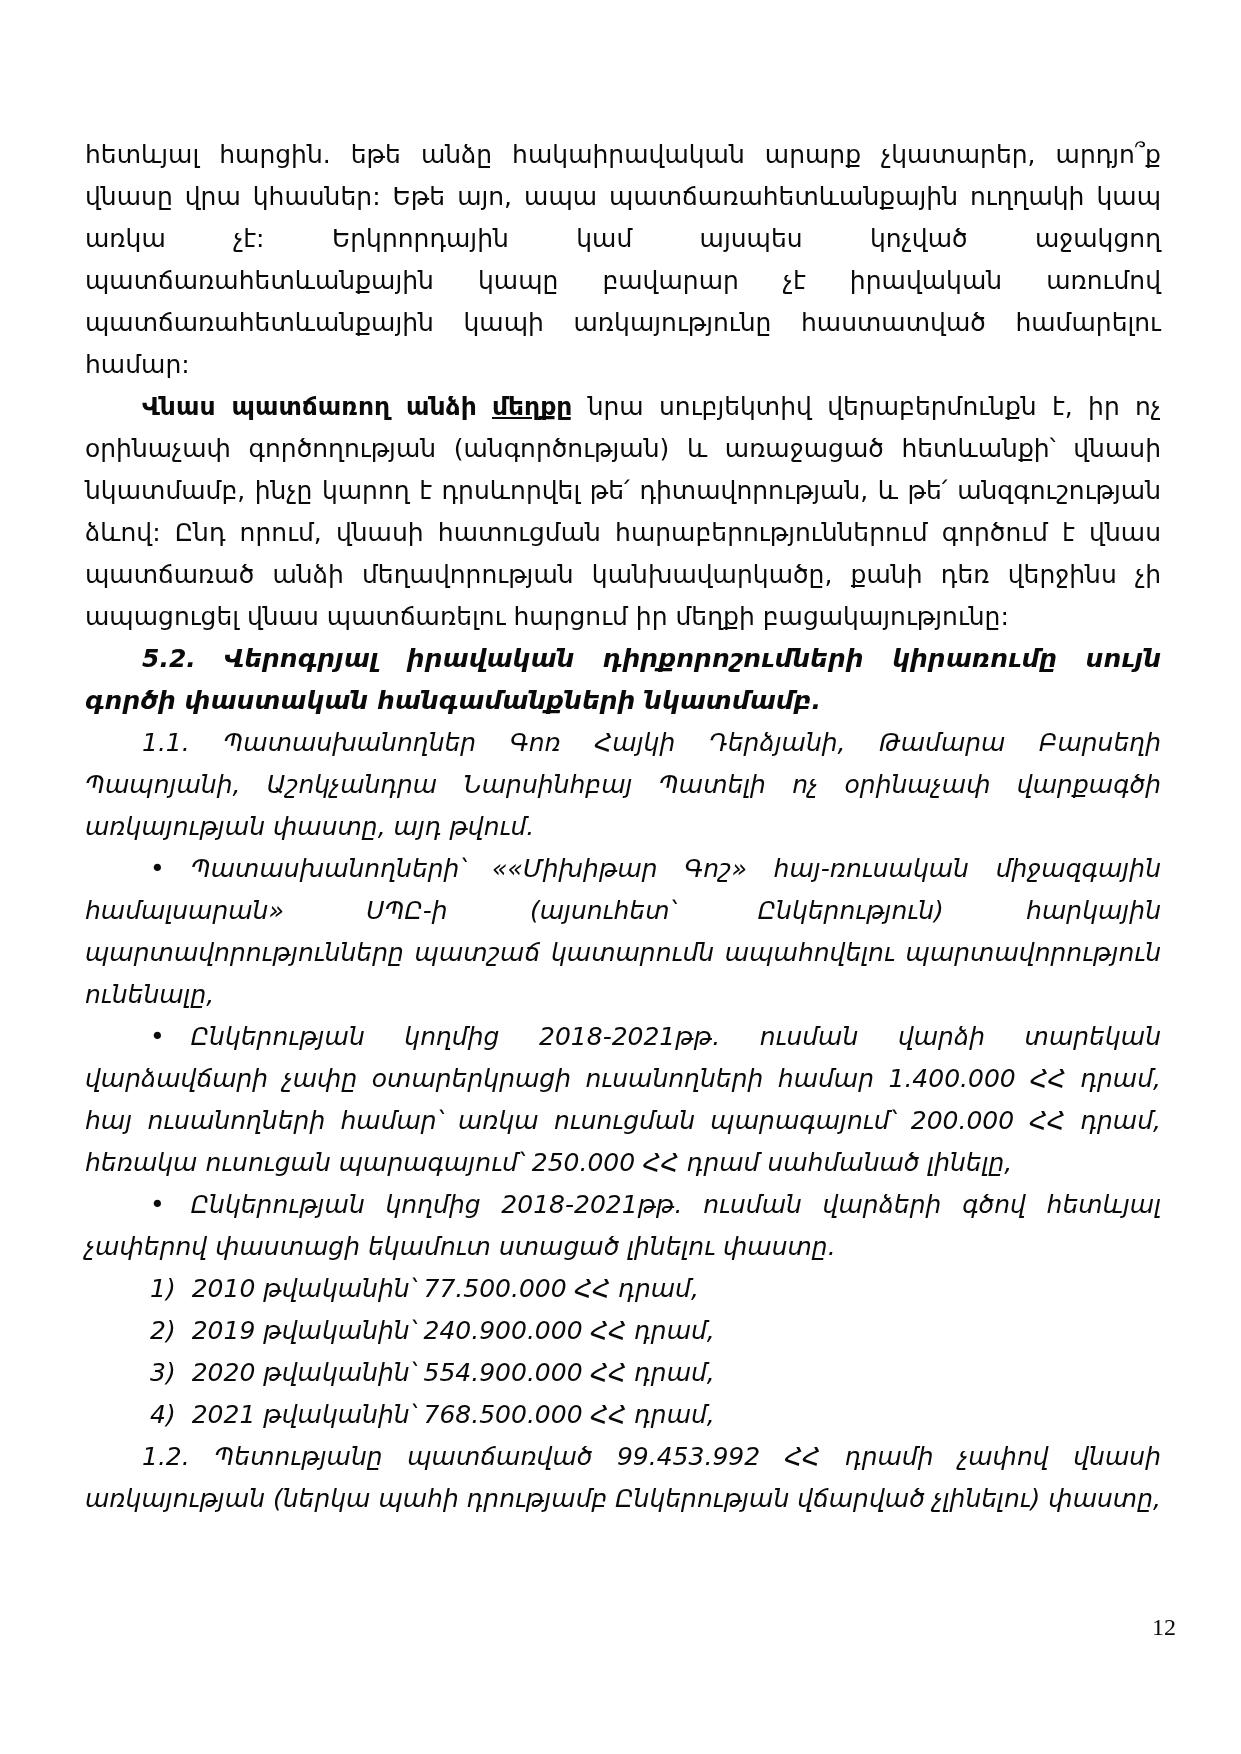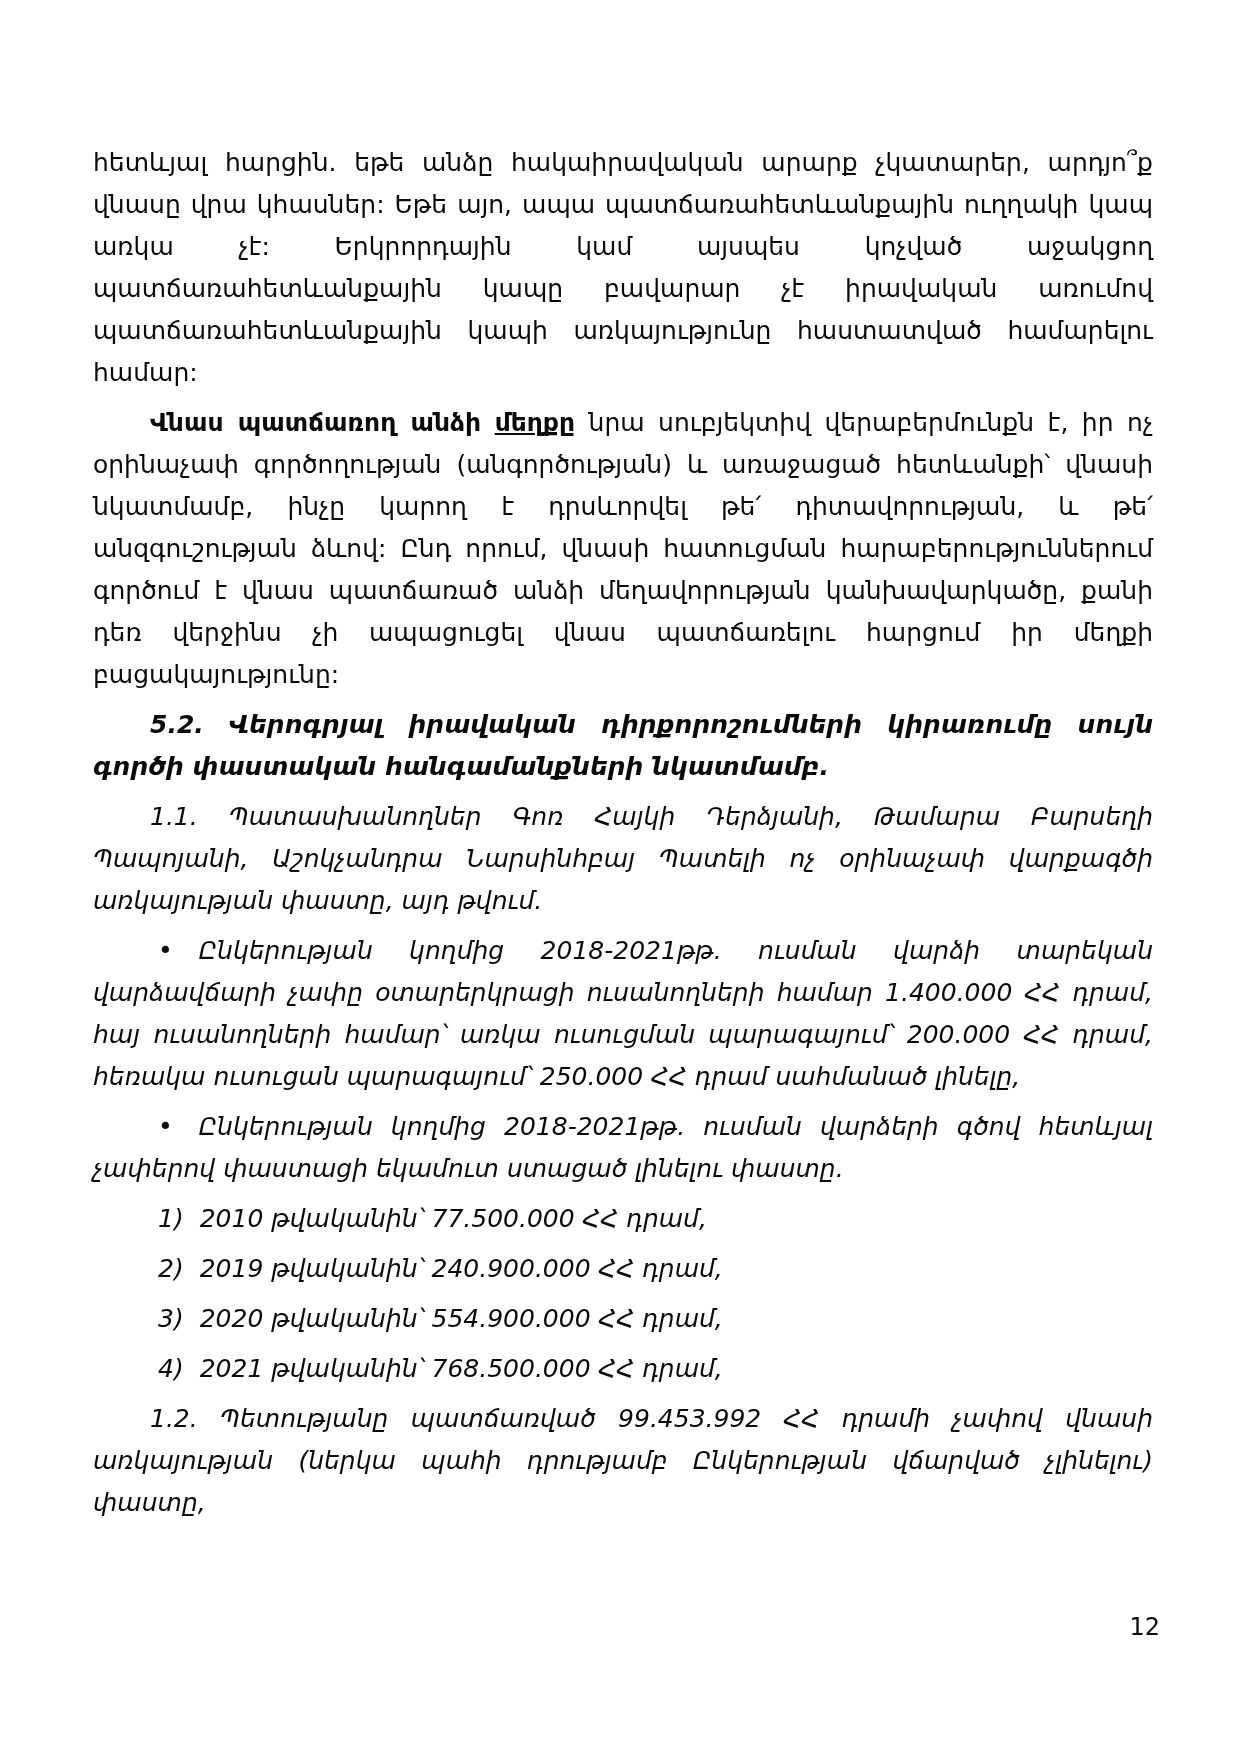--- a/index.html
+++ b/index.html
@@ -14,37 +14,38 @@
   }
   .text-block {
     position: absolute;
     left: 85px;
     top: 134px;
     width: 1076px;
     font-size: 25px;
     line-height: 42px;
     text-align: justify;
   }
-  p { margin: 8px; padding: 0; }
+  p { margin: 0; padding: 0; }
   .indent { text-indent: 57px; }
   .list-indent { text-indent: 65px; }
   .italic { font-style: italic; }
   .bold { font-weight: bold; }
   .bold-italic { font-weight: bold; font-style: italic; }
   .underline { text-decoration: underline; }
   .bullet-glyph { font-style: normal; }
   .gap { display: inline-block; width: 26px; }
   .num-gap { display: inline-block; width: 16px; }
   .page-number {
     position: absolute;
-    right: 81px;
+    right: 65px;
     top: 1612px;
     font-size: 24px;
     line-height: 30px;
     text-align: center;
+    font-family: Liberation Serif, serif;
   }
 </style>
 </head>
 <body>
 
 <div class="page">
   <div class="text-block">
 
     <p>հետևյալ հարցին. եթե անձը հակաիրավական արարք չկատարեր, արդյո՞ք վնասը վրա կհասներ: Եթե այո, ապա պատճառահետևանքային ուղղակի կապ առկա չէ: Երկրորդային կամ այսպես կոչված աջակցող պատճառահետևանքային կապը բավարար չէ իրավական առումով պատճառահետևանքային կապի առկայությունը հաստատված համարելու համար:</p>
 
@@ -52,20 +53,23 @@
       <span class="bold">Վնաս պատճառող անձի</span>
       <span class="bold underline">մեղքը</span>
       <span>նրա սուբյեկտիվ վերաբերմունքն է, իր ոչ օրինաչափ գործողության (անգործության) և առաջացած հետևանքի՝ վնասի նկատմամբ, ինչը կարող է դրսևորվել թե՛ դիտավորության, և թե՛ անզգուշության ձևով: Ընդ որում, վնասի հատուցման հարաբերություններում գործում է վնաս պատճառած անձի մեղավորության կանխավարկածը, քանի դեռ վերջինս չի ապացուցել վնաս պատճառելու հարցում իր մեղքի բացակայությունը:</span>
     </p>
 
     <p class="indent bold-italic">5.2. Վերոգրյալ իրավական դիրքորոշումների կիրառումը սույն գործի փաստական հանգամանքների նկատմամբ.</p>
 
 
     <p class="indent italic">1.1. Պատասխանողներ Գոռ Հայկի Դերձյանի, Թամարա Բարսեղի Պապոյանի, Աշոկչանդրա Նարսինհբայ Պատելի ոչ օրինաչափ վարքագծի առկայության փաստը, այդ թվում.</p>
 
+    <p class="list-indent italic">
+      <span class="bullet-glyph">•</span><span class="gap"></span><span>Պատասխանողների՝ ««Միխիթար Գոշ» հայ-ռուսական միջազգային համալսարան» ՍՊԸ-ի (այսուհետ՝ Ընկերություն) հարկային պարտավորությունները պատշաճ կատարումն ապահովելու պարտավորություն ունենալը,</span>
+    </p>
 
     <p class="list-indent italic">
       <span class="bullet-glyph">•</span><span class="gap"></span><span>Ընկերության կողմից 2018-2021թթ. ուսման վարձի տարեկան վարձավճարի չափը օտարերկրացի ուսանողների համար 1.400.000 ՀՀ դրամ, հայ ուսանողների համար՝ առկա ուսուցման պարագայում՝ 200.000 ՀՀ դրամ, հեռակա ուսուցան պարագայում՝ 250.000 ՀՀ դրամ սահմանած լինելը,</span>
     </p>
 
     <p class="list-indent italic">
       <span class="bullet-glyph">•</span><span class="gap"></span><span>Ընկերության կողմից 2018-2021թթ. ուսման վարձերի գծով հետևյալ չափերով փաստացի եկամուտ ստացած լինելու փաստը.</span>
     </p>
 
     <p class="list-indent italic">

